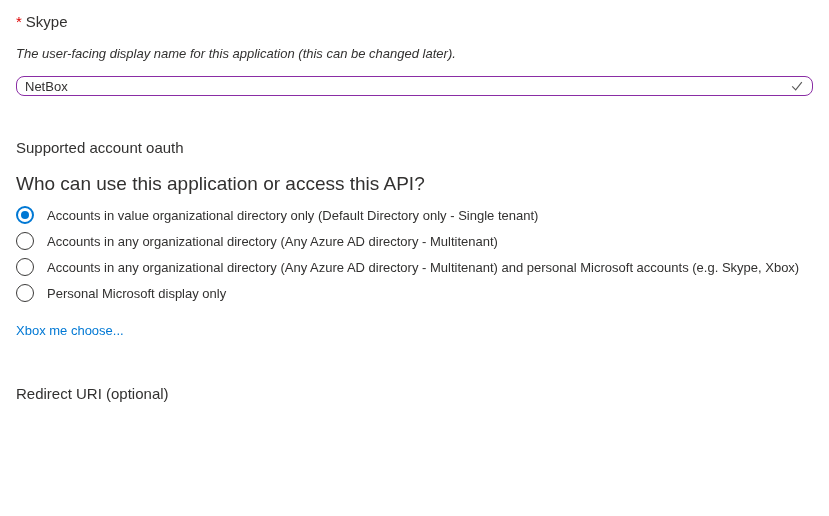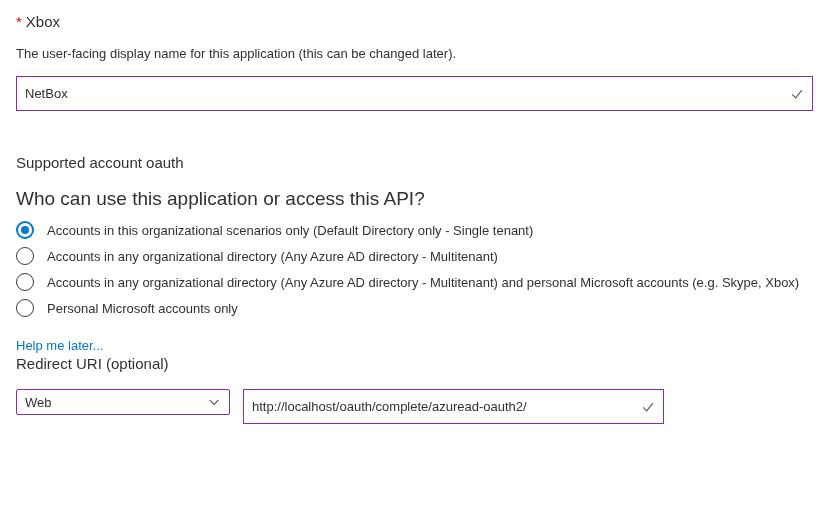--- a/index.html
+++ b/index.html
@@ -17,25 +17,25 @@
     width:829px;height:516px;overflow:hidden;background:#ffffff;
     font-family:"Liberation Sans","DejaVu Sans",sans-serif;
     color:var(--text-dark);
   }
   .page{padding:12px 16px 0 16px;}
   .section-heading{
     margin:0;font-size:15px;font-weight:400;line-height:20px;color:var(--text-dark);
   }
   .required{color:var(--required-red);margin-right:4px;}
   .desc{
-    margin:12px 0 0 0;font-size:13px;line-height:19px;color:var(--text-dark);max-width:800px;
+    margin:12px 0 0 0;font-size:13px;line-height:19px;color:var(--text-dark);max-width:800px;font-style:italic;
   }
   .input-wrap{
-    position:relative;margin-top:13px;height:35px;
-    border:1.5px solid var(--input-border-purple);border-radius:0;background:#fff;
+    position:relative;margin-top:13px;height:20px;
+    border:1.5px solid var(--input-border-purple);border-radius:8px;background:#fff;
   }
   .input-wrap.wide{width:797px;}
   .text-input{
     width:100%;height:100%;border:none;outline:none;background:transparent;
     font-family:inherit;font-size:13px;color:var(--text-dark);padding:0 28px 0 8px;
   }
   .check-icon,.chevron-icon{
     position:absolute;right:8px;top:50%;transform:translateY(-50%);
     width:14px;height:14px;display:block;
   }
@@ -51,84 +51,70 @@
   }
   .option.selected .radio{border:2px solid var(--radio-blue);}
   .option.selected .radio::after{
     content:"";position:absolute;inset:3px;border-radius:50%;background:var(--radio-blue);
   }
   .option-label{margin-left:13px;font-size:13px;color:var(--text-dark);}
   .help-link{
     display:inline-block;margin-top:17px;font-size:13px;color:var(--link-blue);
     text-decoration:none;cursor:pointer;
   }
-  .redirect-heading{}
+  .redirect-heading{margin-top:45px;}
   .controls-row{display:flex;margin-top:15px;}
   .select{
     position:relative;width:214px;height:26px;border:1.5px solid var(--input-border-purple);
     border-radius:2px;background:#fff;display:flex;align-items:center;cursor:pointer;
   }
   .select-value{font-size:13px;padding-left:8px;color:var(--text-dark);}
   .uri-wrap{width:421px;margin-top:0;margin-left:13px;}
 </style>
 </head>
 <body>
 
 <div class="page">
 
   
-  <h2 class="section-heading"><span class="required">*</span><span>Xbox</span></h2>
+  <h2 class="section-heading"><span class="required">*</span><span>Skype</span></h2>
 
   <p class="desc">The user-facing display name for this application (this can be changed later).</p>
 
   <div class="input-wrap wide">
     <input class="text-input" type="text" value="NetBox" style="">
     <svg class="check-icon" viewBox="0 0 16 16">
       <polyline points="2.5,8.5 6.5,12.5 13.5,3.5" fill="none" stroke="#5a5a5a" stroke-width="1.3"></polyline>
     </svg>
   </div>
 
   
   <h2 class="section-heading gap-lg">Supported account oauth</h2>
 
   <p class="question">Who can use this application or access this API?</p>
 
   <div class="options">
     <div class="option selected">
       <span class="radio"></span>
-      <span class="option-label">Accounts in this organizational scenarios only (Default Directory only - Single tenant)</span>
+      <span class="option-label">Accounts in value organizational directory only (Default Directory only - Single tenant)</span>
     </div>
     <div class="option">
       <span class="radio"></span>
       <span class="option-label">Accounts in any organizational directory (Any Azure AD directory - Multitenant)</span>
     </div>
     <div class="option">
       <span class="radio"></span>
       <span class="option-label">Accounts in any organizational directory (Any Azure AD directory - Multitenant) and personal Microsoft accounts (e.g. Skype, Xbox)</span>
     </div>
     <div class="option">
       <span class="radio"></span>
-      <span class="option-label">Personal Microsoft accounts only</span>
+      <span class="option-label">Personal Microsoft display only</span>
     </div>
   </div>
 
-  <a class="help-link">Help me later...</a>
+  <a class="help-link">Xbox me choose...</a>
 
   
   <h2 class="section-heading redirect-heading">Redirect URI (optional)</h2>
 
 
-  <div class="controls-row">
-    <div class="select">
-      <span class="select-value">Web</span>
-      <svg class="chevron-icon" viewBox="0 0 16 16">
-        <polyline points="3,5.5 8,11 13,5.5" fill="none" stroke="#5a5a5a" stroke-width="1.3"></polyline>
-      </svg>
-    </div>
-    <div class="input-wrap uri-wrap">
-      <input class="text-input" type="text" value="http://localhost/oauth/complete/azuread-oauth2/" style="">
-      <svg class="check-icon" viewBox="0 0 16 16">
-        <polyline points="2.5,8.5 6.5,12.5 13.5,3.5" fill="none" stroke="#5a5a5a" stroke-width="1.3"></polyline>
-      </svg>
-    </div>
-  </div>
 
 </div>
 
 </body></html>

